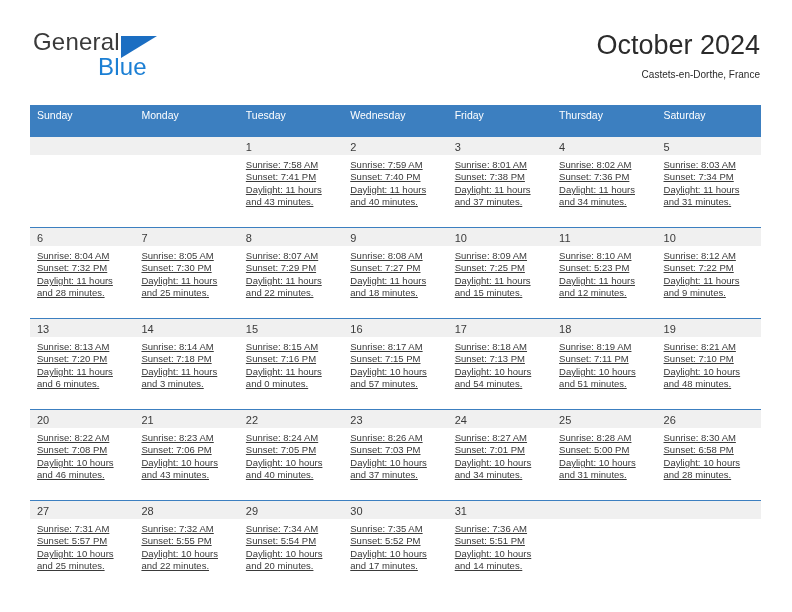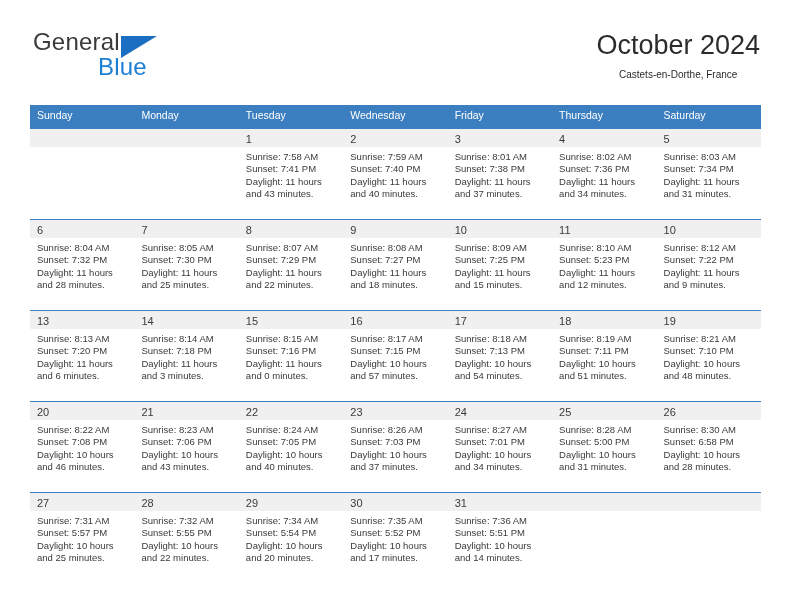--- a/index.html
+++ b/index.html
@@ -61,21 +61,21 @@
     top: 25px;
     font-size: 24px;
     letter-spacing: 0.2px;
     color: #1b7fd4;
     font-family: "Liberation Sans", sans-serif;
   }
   .title-block {
     position: absolute;
     right: 0;
     top: 0;
-    text-align: center;
+    text-align: right;
     margin-left: 36px;
   }
   .cal-title {
     font-size: 27px;
     color: #2b2b2b;
     font-weight: normal;
     line-height: 34px;
     white-space: nowrap;
   }
   .cal-subtitle {
@@ -89,21 +89,21 @@
   
   .calendar {
     position: absolute;
     left: 30px;
     top: 105px;
     width: 731px;
   }
   .dow-row {
     display: flex;
     background: #3c7fc0;
-    height: 24px;
+    height: 32px;
   }
   .dow-cell {
     flex: 1 1 0;
     color: #ffffff;
     font-size: 10.5px;
     line-height: 20px;
     padding-left: 7px;
     box-sizing: border-box;
     white-space: nowrap;
   }
@@ -130,20 +130,21 @@
   .day-num {
     font-size: 11px;
     color: #3a3a3a;
     line-height: 18px;
   }
   .day-info {
     padding: 4px 7px 0 7px;
     font-size: 9.5px;
     line-height: 12.4px;
     color: #3a3a3a;
+    text-decoration: underline;
   }
   .day-info div {
     white-space: nowrap;
   }
   .day-cell.empty .day-num-band {
     background: #f0f0f0;
   }
 </style>
 </head>
 <body>

